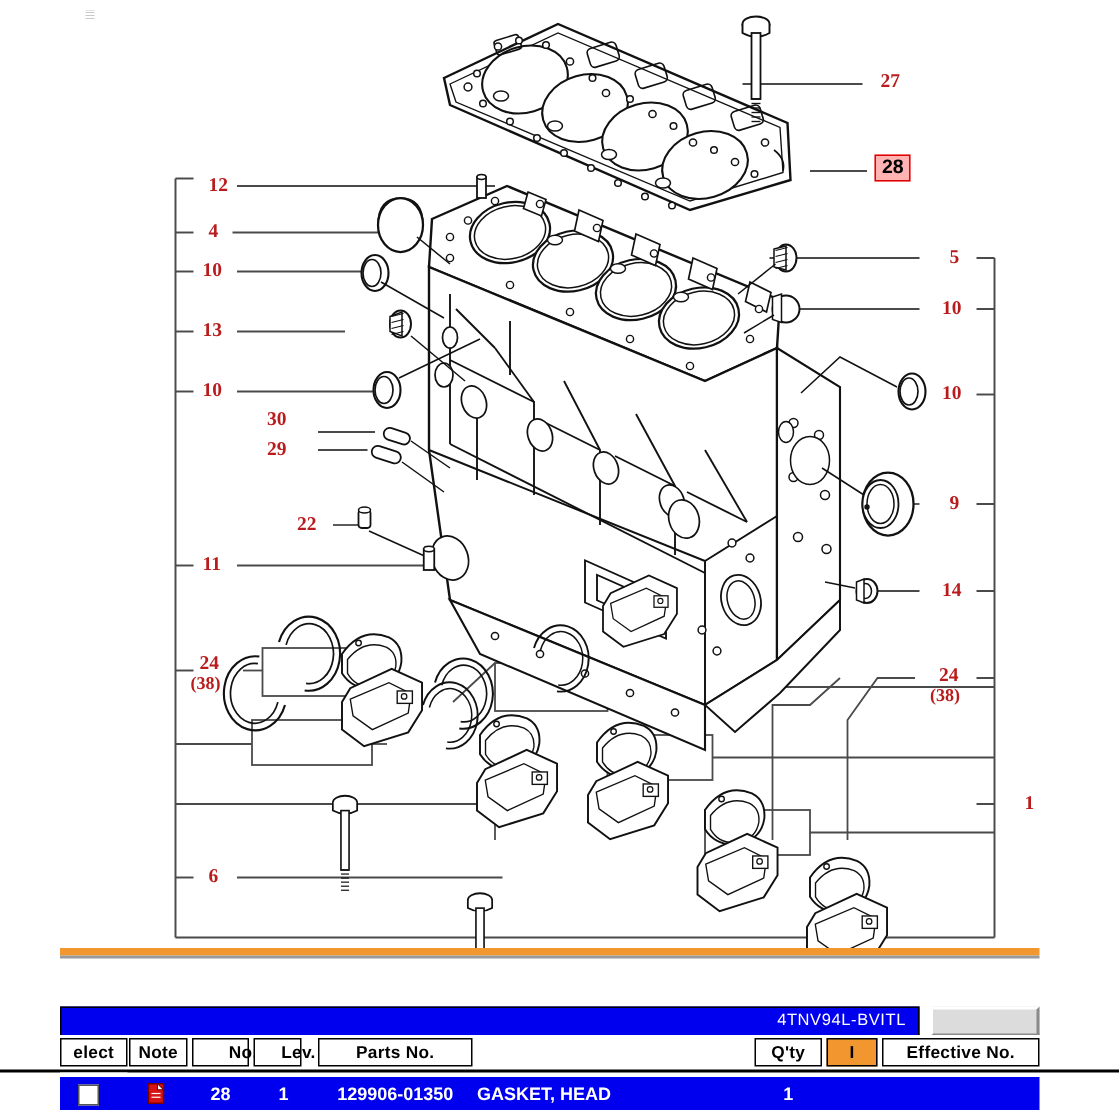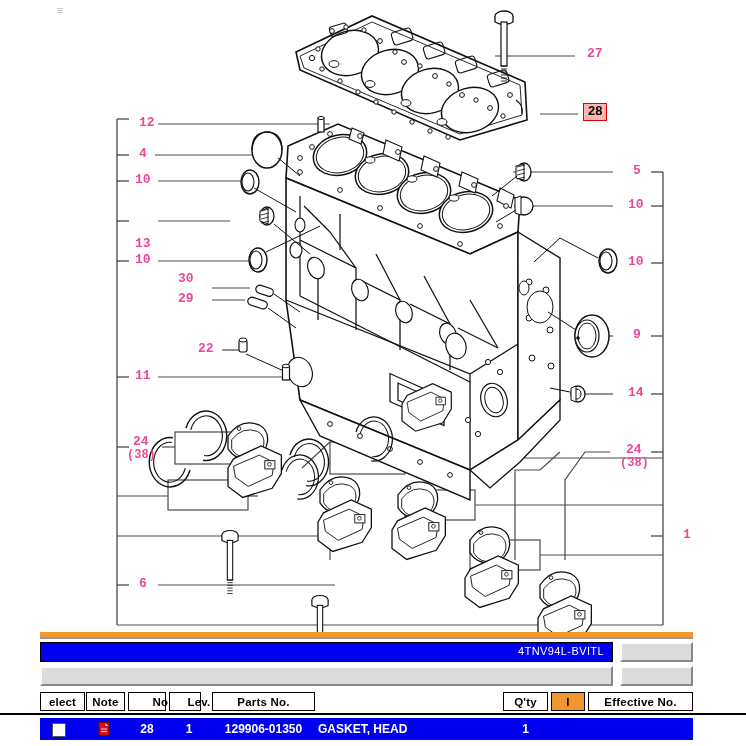--- a/index.html
+++ b/index.html
@@ -8,39 +8,39 @@
     font-family:"Liberation Sans", sans-serif;
     -webkit-font-smoothing:none;
   }
   #root{position:relative;width:746px;height:746px;}
 
   
   .diagram{position:absolute;left:0;top:0;width:746px;height:632px;background:#fff;overflow:hidden;}
   .diagram svg{display:block;}
 
   .callout{
-    position:absolute;font-size:13px;font-weight:bold;color:#ec4899;
-    font-family:Liberation Mono, monospace;line-height:1.05;white-space:nowrap;
+    position:absolute;font-size:13px;font-weight:bold;color:#b91c1c;
+    font-family:Liberation Serif, serif;line-height:1.05;white-space:nowrap;
   }
   .callout.sub{font-size:12px;font-weight:bold;}
   .callout-hl{
     position:absolute;font-size:13px;font-weight:bold;color:#000;
     background:#ffb3b3;border:1.5px solid #e00000;
     padding:0px 4px 1px 4px;line-height:1.15;
   }
 
   .tinymark{position:absolute;left:57px;top:7px;width:6px;height:6px;
     background:repeating-linear-gradient(0deg,#c9c9c9 0 1px,#ffffff 1px 2px);}
 
   
   .panelwrap{position:absolute;left:0;top:632px;width:746px;height:114px;background:#ffffff;}
   .orangebar{position:absolute;left:40px;top:0px;width:653px;height:5px;background:#f2962f;}
   .orangebar2{position:absolute;left:40px;top:5px;width:653px;height:2px;background:#9a9a9a;}
 
-  .fieldrow{position:absolute;left:40px;width:653px;height:22px;}
+  .fieldrow{position:absolute;left:40px;width:653px;height:22px;margin-top:29px;}
   .fieldbox{
     position:absolute;height:20px;background:#dcdcdc;
     border-top:2px solid #ffffff;border-left:2px solid #ffffff;
     border-right:2px solid #8a8a8a;border-bottom:2px solid #8a8a8a;
     box-sizing:border-box;
   }
   .fieldbox.blue{background:#0000ee;border:1px solid #000000;}
   .fieldtext{
     position:absolute;right:8px;top:2px;color:#ffffff;font-size:11px;
     letter-spacing:0.4px;font-family:"Liberation Sans", sans-serif;
@@ -503,21 +503,21 @@
 
         <g transform="translate(402,404) scale(0.85)">
             <use href="#cap-body"></use>
           </g>
       </g>
     </svg>
 
     <div class="callout" style="left:139px;top:116px;">12</div>
     <div class="callout" style="left:139px;top:147px;">4</div>
     <div class="callout" style="left:135px;top:173px;">10</div>
-    <div class="callout" style="left:135px;top:213px;margin-top:24px;">13</div>
+    <div class="callout" style="left:135px;top:213px;">13</div>
     <div class="callout" style="left:135px;top:253px;">10</div>
     <div class="callout" style="left:178px;top:272px;">30</div>
     <div class="callout" style="left:178px;top:292px;">29</div>
     <div class="callout" style="left:198px;top:342px;">22</div>
     <div class="callout" style="left:135px;top:369px;">11</div>
     <div class="callout" style="left:133px;top:435px;">24</div>
     <div class="callout sub" style="left:127px;top:449px;">(38)</div>
     <div class="callout" style="left:139px;top:577px;">6</div>
 
     <div class="callout" style="left:587px;top:47px;">27</div>

